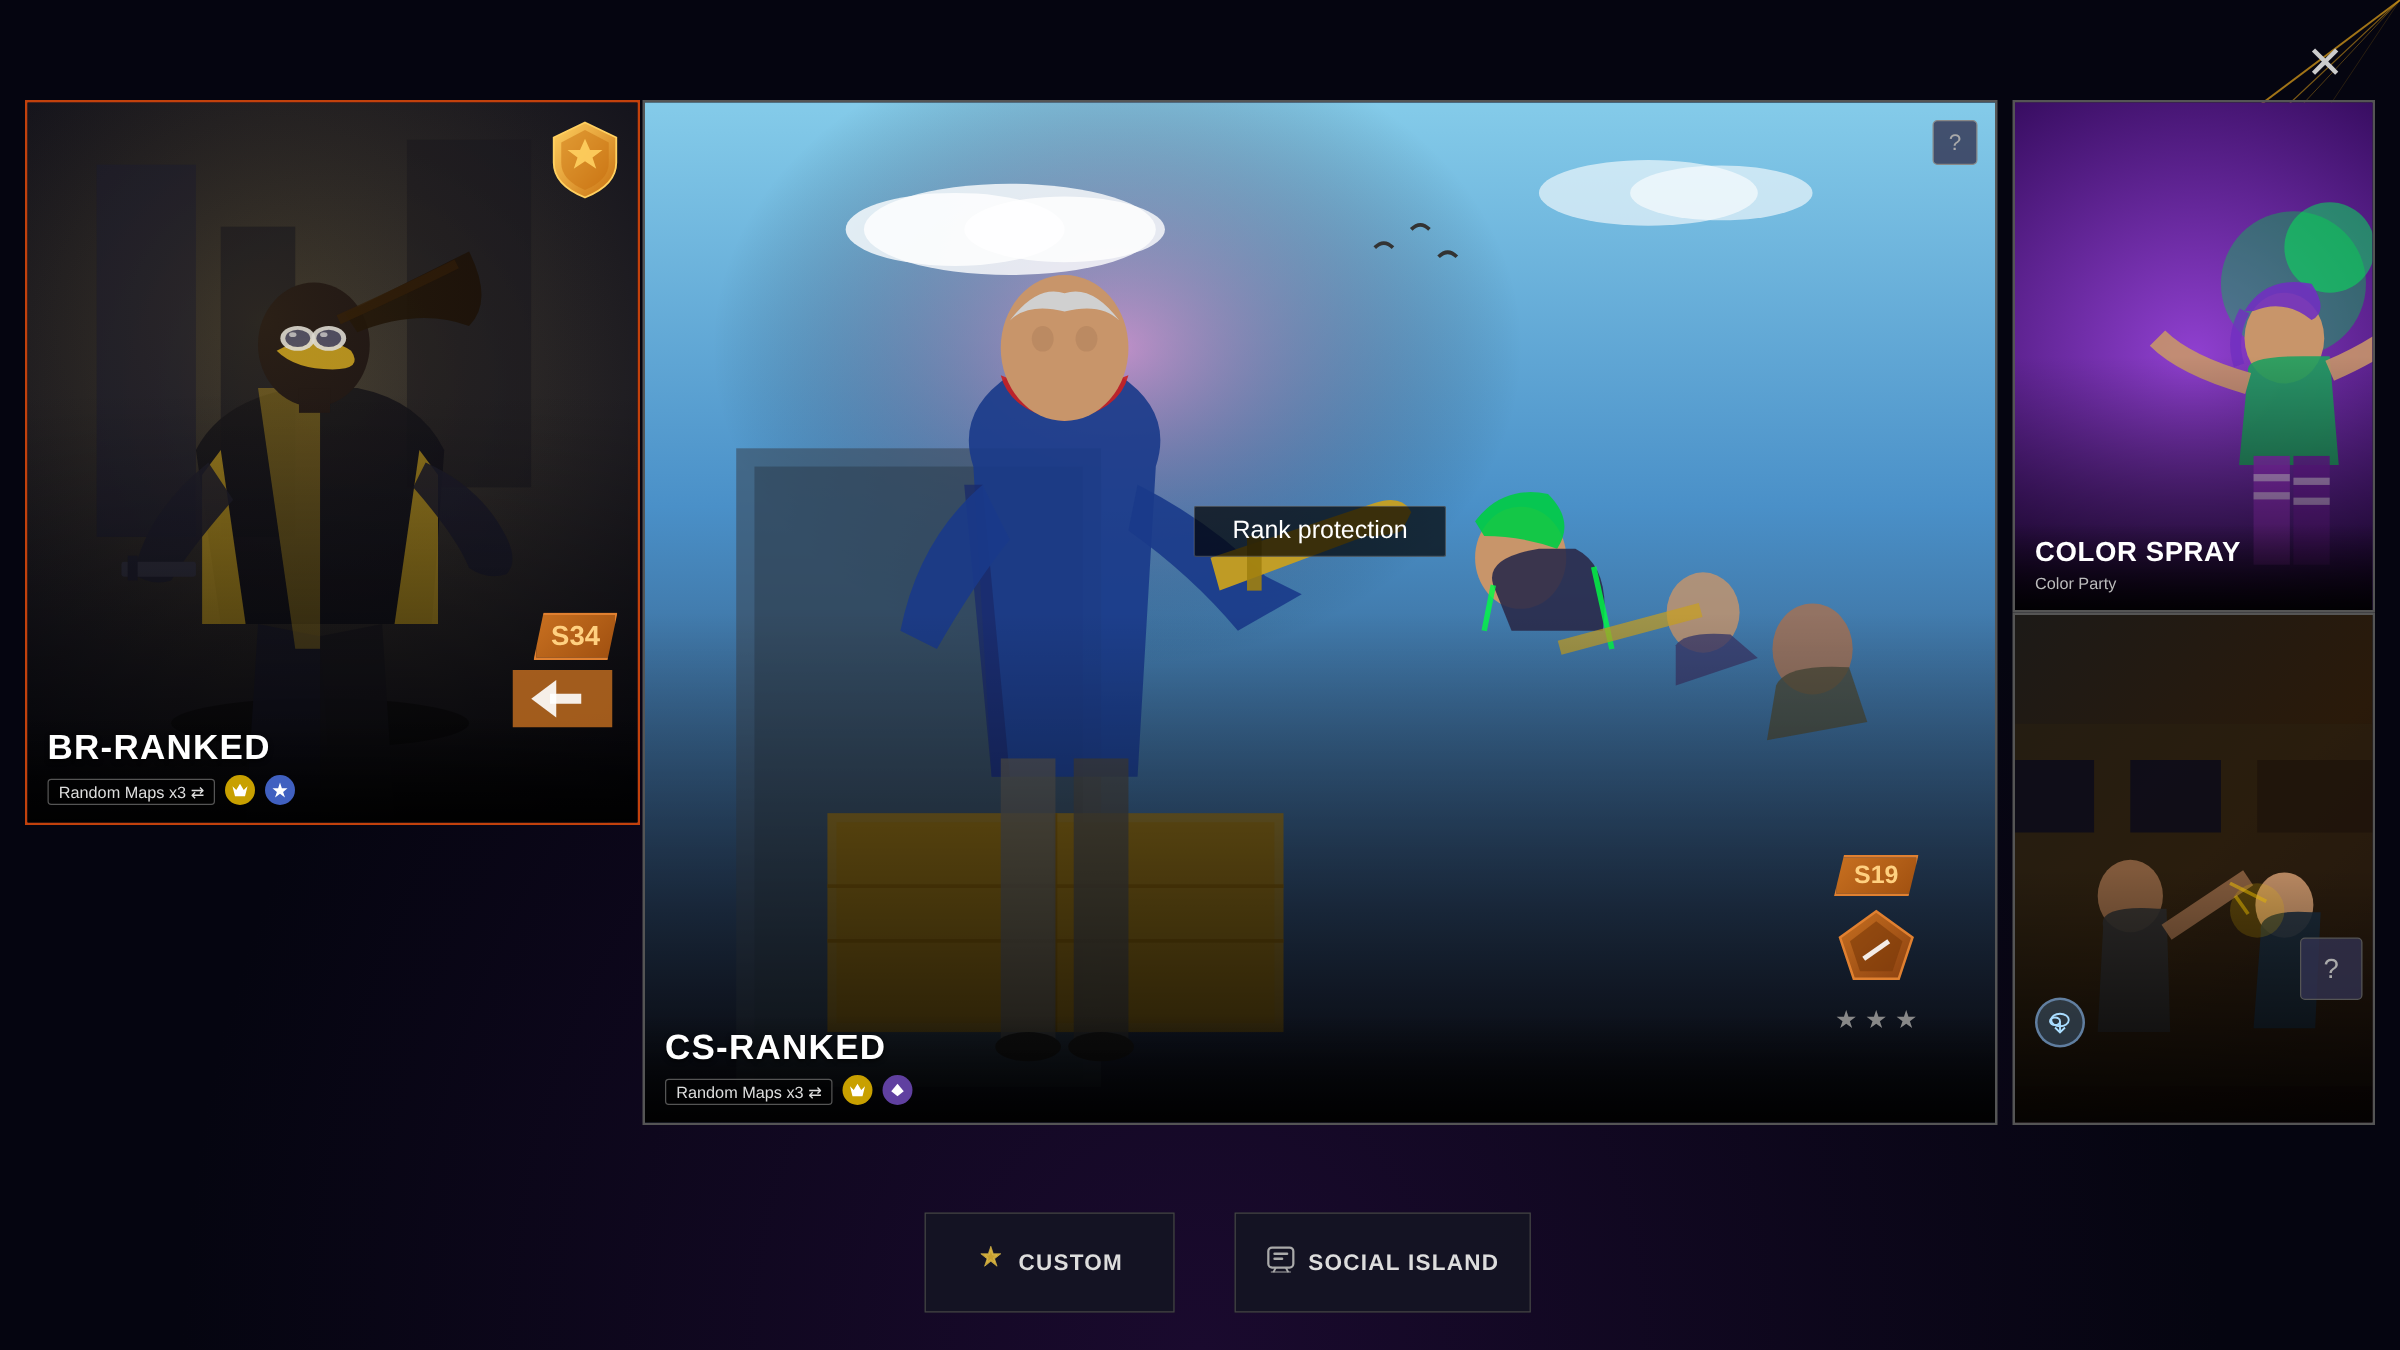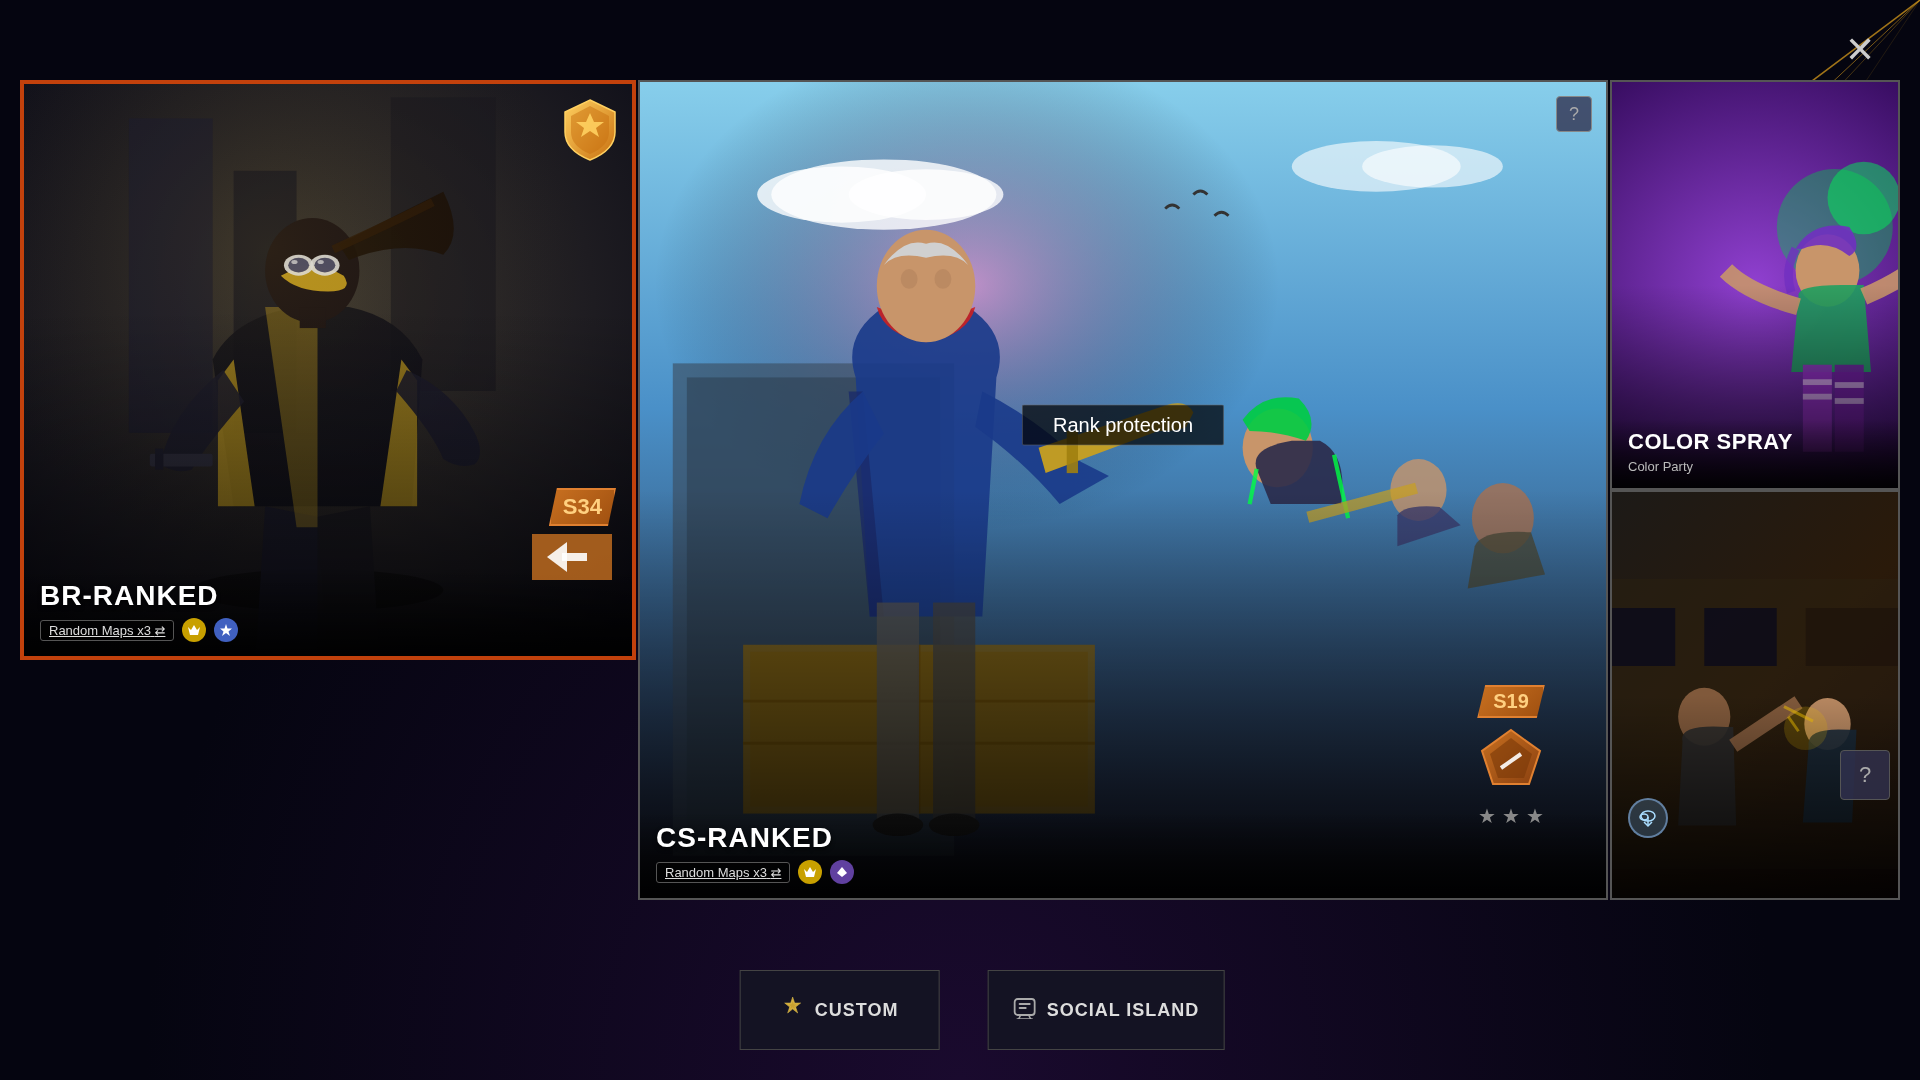--- a/index.html
+++ b/index.html
@@ -63,25 +63,25 @@
       left: 20px;
       right: 20px;
       bottom: 180px;
       display: flex;
       gap: 0;
       z-index: 5;
     }
 
     
     .card-br {
-      width: 616px;
+      width: 492px;
       height: 580px;
       position: relative;
       flex-shrink: 0;
-      border: 4px solid #c2410c;
+      border: 2px solid #c2410c;
       overflow: hidden;
       cursor: pointer;
       padding-left: 42px;
     }
 
     
     .card-cs {
       flex: 1;
       position: relative;
       border: 2px solid #555;
@@ -90,21 +90,21 @@
       margin-left: 2px;
     }
 
     
     .right-panel {
       width: 290px;
       display: flex;
       flex-direction: column;
       gap: 0;
       flex-shrink: 0;
-      margin-left: 2px;
+      margin-left: 12px;
     }
 
     .card-small {
       flex: 1;
       position: relative;
       overflow: hidden;
       cursor: pointer;
       border: 2px solid #555;
     }
 
@@ -186,23 +186,22 @@
       color: white;
       letter-spacing: 1px;
       text-shadow: 0 2px 4px rgba(0,0,0,0.8);
       margin-bottom: 6px;
     }
 
     .card-subtitle {
       font-size: 14px;
       color: #ddd;
       display: flex;
-      align-items: center;
+      align-items: flex-end;
       gap: 8px;
-      text-decoration: underline;
     }
 
     .maps-badge {
       background: rgba(0,0,0,0.5);
       border: 1px solid #555;
       border-radius: 3px;
       padding: 2px 8px;
       font-size: 13px;
       color: #ddd;
     }

